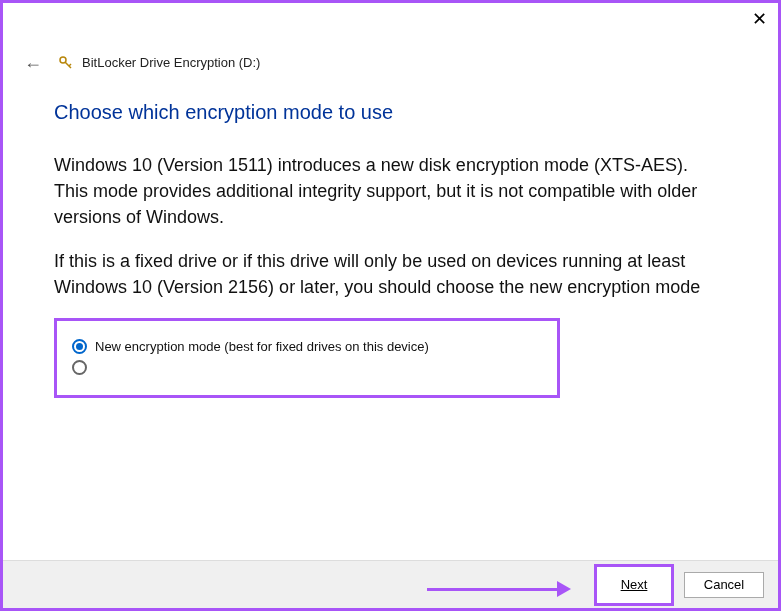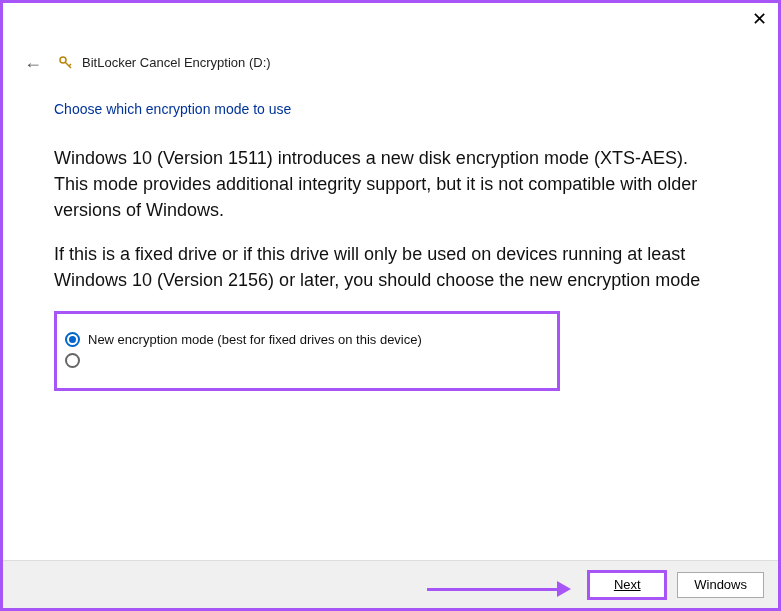--- a/index.html
+++ b/index.html
@@ -54,35 +54,35 @@
       display: inline-block;
     }
     .window-title {
       font-size: 13px;
       color: #222;
     }
     .content {
       padding: 28px 40px 0 54px;
     }
     .page-title {
-      font-size: 14px;
+      font-size: 20px;
       color: #003399;
       font-weight: 400;
       margin-bottom: 28px;
     }
     .paragraph {
       font-size: 18px;
       color: #111;
       line-height: 1.45;
       margin-bottom: 18px;
       max-width: 670px;
     }
     .radio-group {
       border: 3px solid #a855f7;
-      padding: 12px 8px 14px 8px;
+      padding: 12px 8px 14px 15px;
       width: 506px;
     }
     .radio-option {
       display: flex;
       align-items: center;
       gap: 8px;
       margin: 6px 0;
       cursor: pointer;
     }
     .radio-circle {
@@ -126,21 +126,21 @@
       min-width: 80px;
       height: 26px;
       background: #fff;
       border: 1px solid #aaa;
       font-size: 13px;
       cursor: pointer;
       padding: 0 16px;
     }
     .btn.highlighted {
       border: 3px solid #a855f7;
-      height: 30px;
+      height: 42px;
       text-decoration: underline;
     }
     .purple-arrow {
       position: absolute;
       bottom: 14px;
       right: 210px;
       display: flex;
       align-items: center;
       z-index: 50;
     }
@@ -166,21 +166,21 @@
 
 <div class="header">
   <span class="back-arrow">←</span>
   <span class="key-icon">
     <svg viewBox="0 0 16 16" width="16" height="16">
       <circle cx="5" cy="5" r="3" fill="none" stroke="#b8860b" stroke-width="1.5"></circle>
       <line x1="7" y1="7" x2="13" y2="13" stroke="#b8860b" stroke-width="1.5"></line>
       <line x1="11" y1="11" x2="13" y2="9" stroke="#b8860b" stroke-width="1.5"></line>
     </svg>
   </span>
-  <span class="window-title">BitLocker Cancel Encryption (D:)</span>
+  <span class="window-title">BitLocker Drive Encryption (D:)</span>
 </div>
 
 <div class="content">
   <h1 class="page-title">Choose which encryption mode to use</h1>
 
   <p class="paragraph">Windows 10 (Version 1511) introduces a new disk encryption mode (XTS-AES). This mode provides additional integrity support, but it is not compatible with older versions of Windows.</p>
   <p class="paragraph">If this is a fixed drive or if this drive will only be used on devices running at least Windows 10 (Version 2156) or later, you should choose the new encryption mode</p>
 
   <div class="radio-group">
     <div class="radio-option">
@@ -195,14 +195,14 @@
   </div>
 </div>
 
 <div class="purple-arrow">
   <div class="arrow-line"></div>
   <div class="arrow-head"></div>
 </div>
 
 <div class="footer">
   <button class="btn highlighted">Next</button>
-  <button class="btn">Windows</button>
+  <button class="btn">Cancel</button>
 </div>
 
 </body></html>

